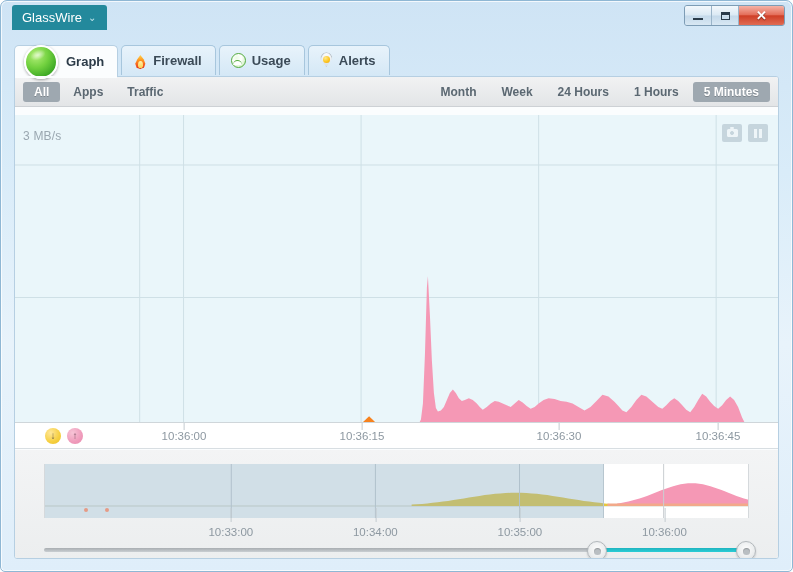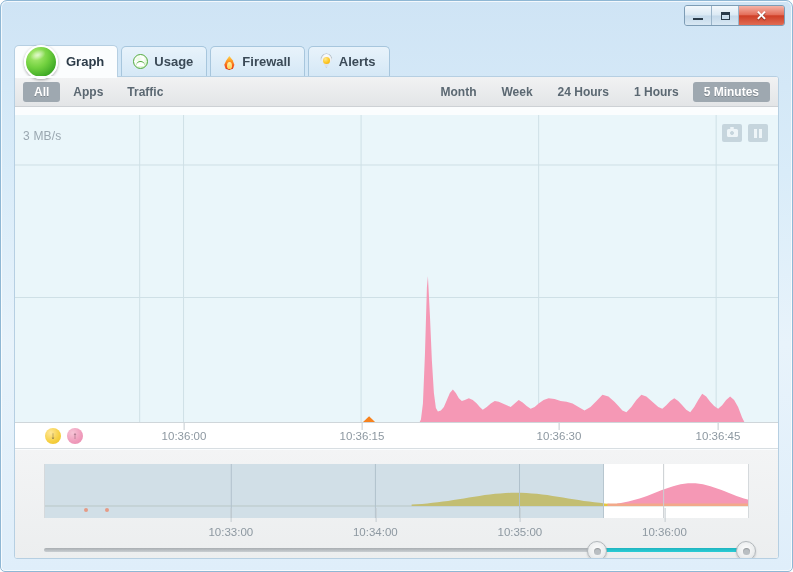--- a/index.html
+++ b/index.html
@@ -52,21 +52,21 @@
   #wc-close {
     width:45px;
     background: linear-gradient(to bottom,#f5b2a6 0%, #e4705c 45%, #cf3f27 52%, #e06b53 100%);
   }
   .glyph-min { width:10px; height:2px; background:#2a3b4a; margin-top:6px;}
   .glyph-max { width:9px; height:8px; border:1.5px solid #2a3b4a; border-top-width:3px;}
   .glyph-close { color:#fff; font-size:13px; font-weight:bold; line-height:1; text-shadow:0 1px 1px rgba(0,0,0,.45);}
   
   #tabbar {
     position:absolute; left:13px; top:44px; right:13px; height:32px;
-    display:flex; align-items:center; gap:3px;
+    display:flex; align-items:flex-start; gap:3px;
   }
   .tab {
     height:30px; display:flex; align-items:center; gap:6px;
     padding:0 13px 0 11px;
     background: linear-gradient(to bottom,#e8f3fb 0%, #d5e8f6 100%);
     border:1px solid #a7c6dd; border-bottom:none;
     border-radius:5px 5px 0 0;
     color:#3b4a57; font-size:13px; font-weight:bold;
     white-space:nowrap;
     cursor:default;
@@ -258,45 +258,48 @@
     border-radius:50%; background:#b9bec2;
     box-shadow: inset 0 1px 1px rgba(0,0,0,.2);
   }
 </style>
 </head>
 <body>
 
 <div id="window">
 
   <div id="titlebar">
+    <div id="brand-button">
+      <span>GlassWire</span><span id="brand-caret">⌄</span>
+    </div>
     <div id="wincontrols">
       <div class="wc">
         <span class="glyph-min"></span>
       </div>
       <div class="wc">
         <span class="glyph-max"></span>
       </div>
       <div class="wc" id="wc-close">
         <span class="glyph-close">✕</span>
       </div>
     </div>
   </div>
 
   <div id="tabbar">
     <div class="tab active">
       <span class="ic ic-graph"></span>
       <span class="tab-label">Graph</span>
     </div>
     <div class="tab">
+      <span class="ic ic-fire"></span>
+      <span class="tab-label">Firewall</span>
+    </div>
+    <div class="tab">
       <span class="ic ic-usage"></span>
       <span class="tab-label">Usage</span>
-    </div>
-    <div class="tab">
-      <span class="ic ic-fire"></span>
-      <span class="tab-label">Firewall</span>
     </div>
     <div class="tab">
       <span class="ic ic-alerts"></span>
       <span class="tab-label">Alerts</span>
     </div>
   </div>
 
   <div id="panel">
 
     <div id="subbar">

